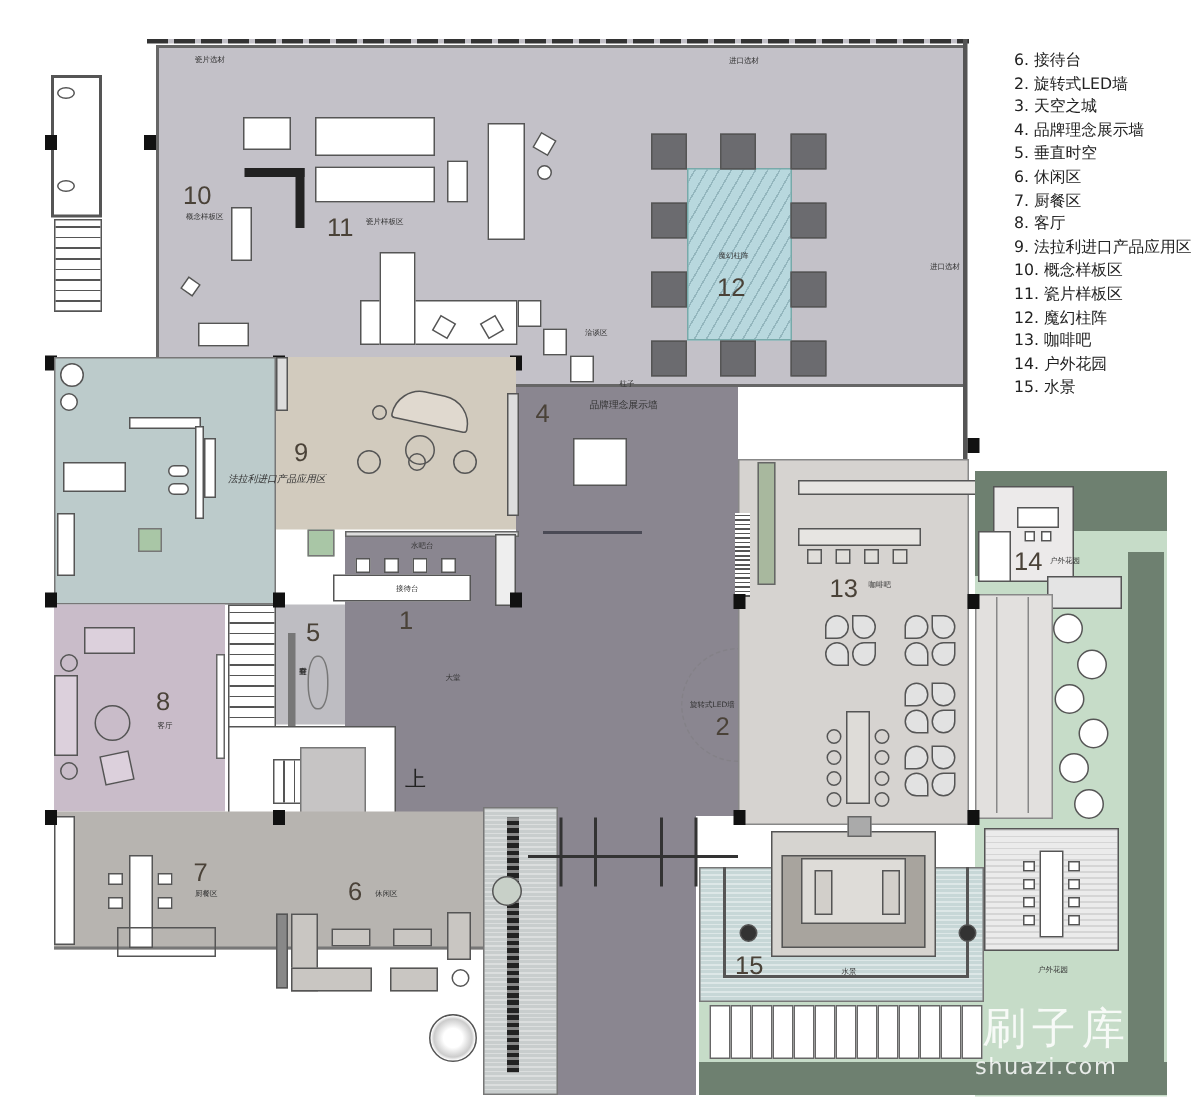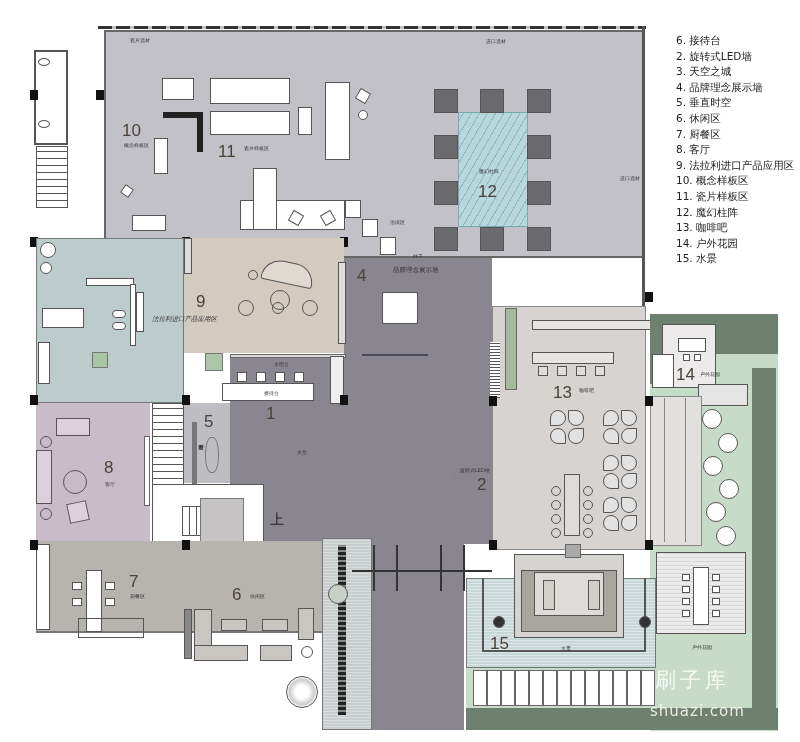--- a/index.html
+++ b/index.html
@@ -13,21 +13,21 @@
   .pillar{position:absolute;background:#6b6b6f;border:1px solid #555;width:24px;height:24px;box-sizing:border-box;}
   .legend{position:absolute;left:676px;top:33px;font-size:10.5px;color:#222;line-height:15.6px;}
   .legend div{white-space:nowrap;}
   .circle{position:absolute;border-radius:50%;border:1px solid #555;box-sizing:border-box;}
   .stairs{position:absolute;box-sizing:border-box;background:repeating-linear-gradient(0deg,#fff 0,#fff 6px,#555 6px,#555 7px);border:1px solid #555;}
   .stairs-v{position:absolute;box-sizing:border-box;background:repeating-linear-gradient(90deg,#fff 0,#fff 6px,#555 6px,#555 7px);border:1px solid #555;}
   .wall{position:absolute;background:#444;}
   .bench{position:absolute;background:#fff;border:1px solid #666;width:14px;height:36px;box-sizing:border-box;}
   .clover{position:absolute;width:36px;height:36px;}
   .clover span{position:absolute;width:16px;height:16px;border:1px solid #555;border-radius:50% 50% 50% 0;background:#e2e2e2;box-sizing:border-box;}
-  .watermark{position:absolute;left:655px;top:666px;color:rgba(255,255,255,0.85);font-size:21px;letter-spacing:4px;font-family:"DejaVu Sans",sans-serif;}
+  .watermark{position:absolute;left:655px;top:666px;color:rgba(255,255,255,0.85);font-size:29px;letter-spacing:4px;font-family:"DejaVu Sans",sans-serif;}
   .watermark2{position:absolute;left:650px;top:702px;color:rgba(255,255,255,0.85);font-size:15px;letter-spacing:1px;font-family:"DejaVu Sans",sans-serif;}
 </style>
 </head>
 <body>
 
 <div class="legend">
   <div>6. 接待台</div>
   <div>2. 旋转式LED墙</div>
   <div>3. 天空之城</div>
   <div>4. 品牌理念展示墙</div>

